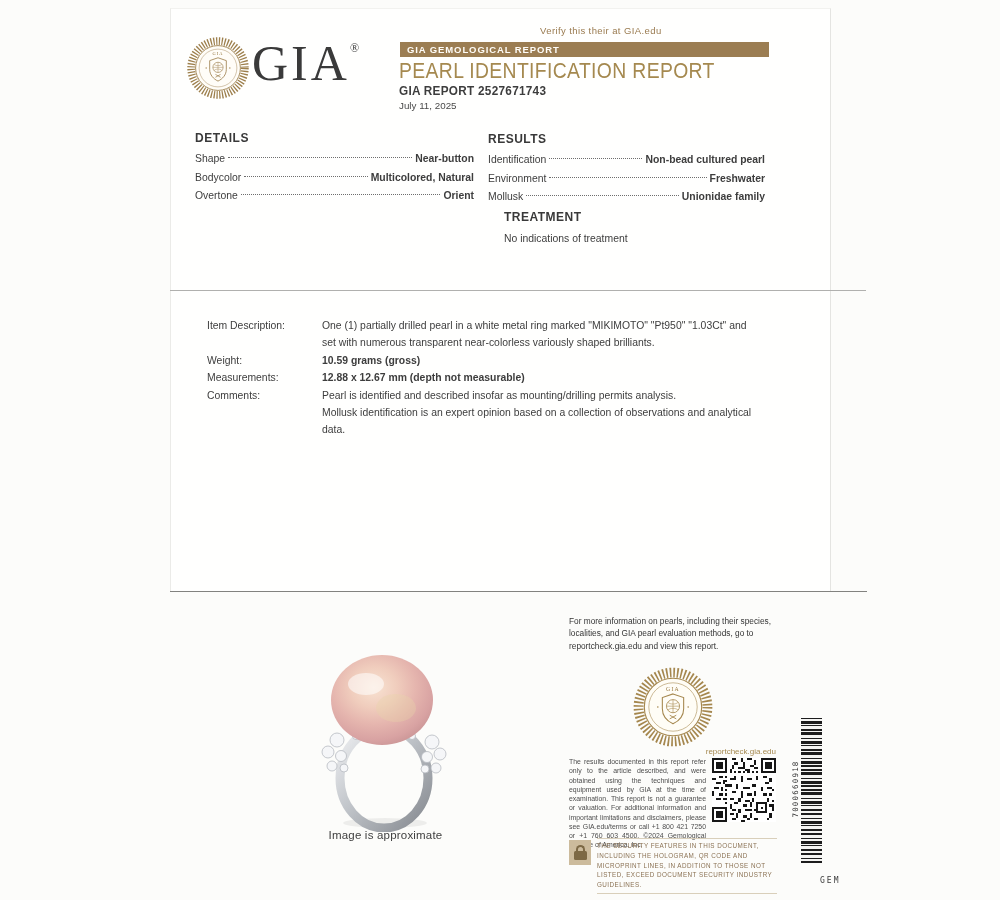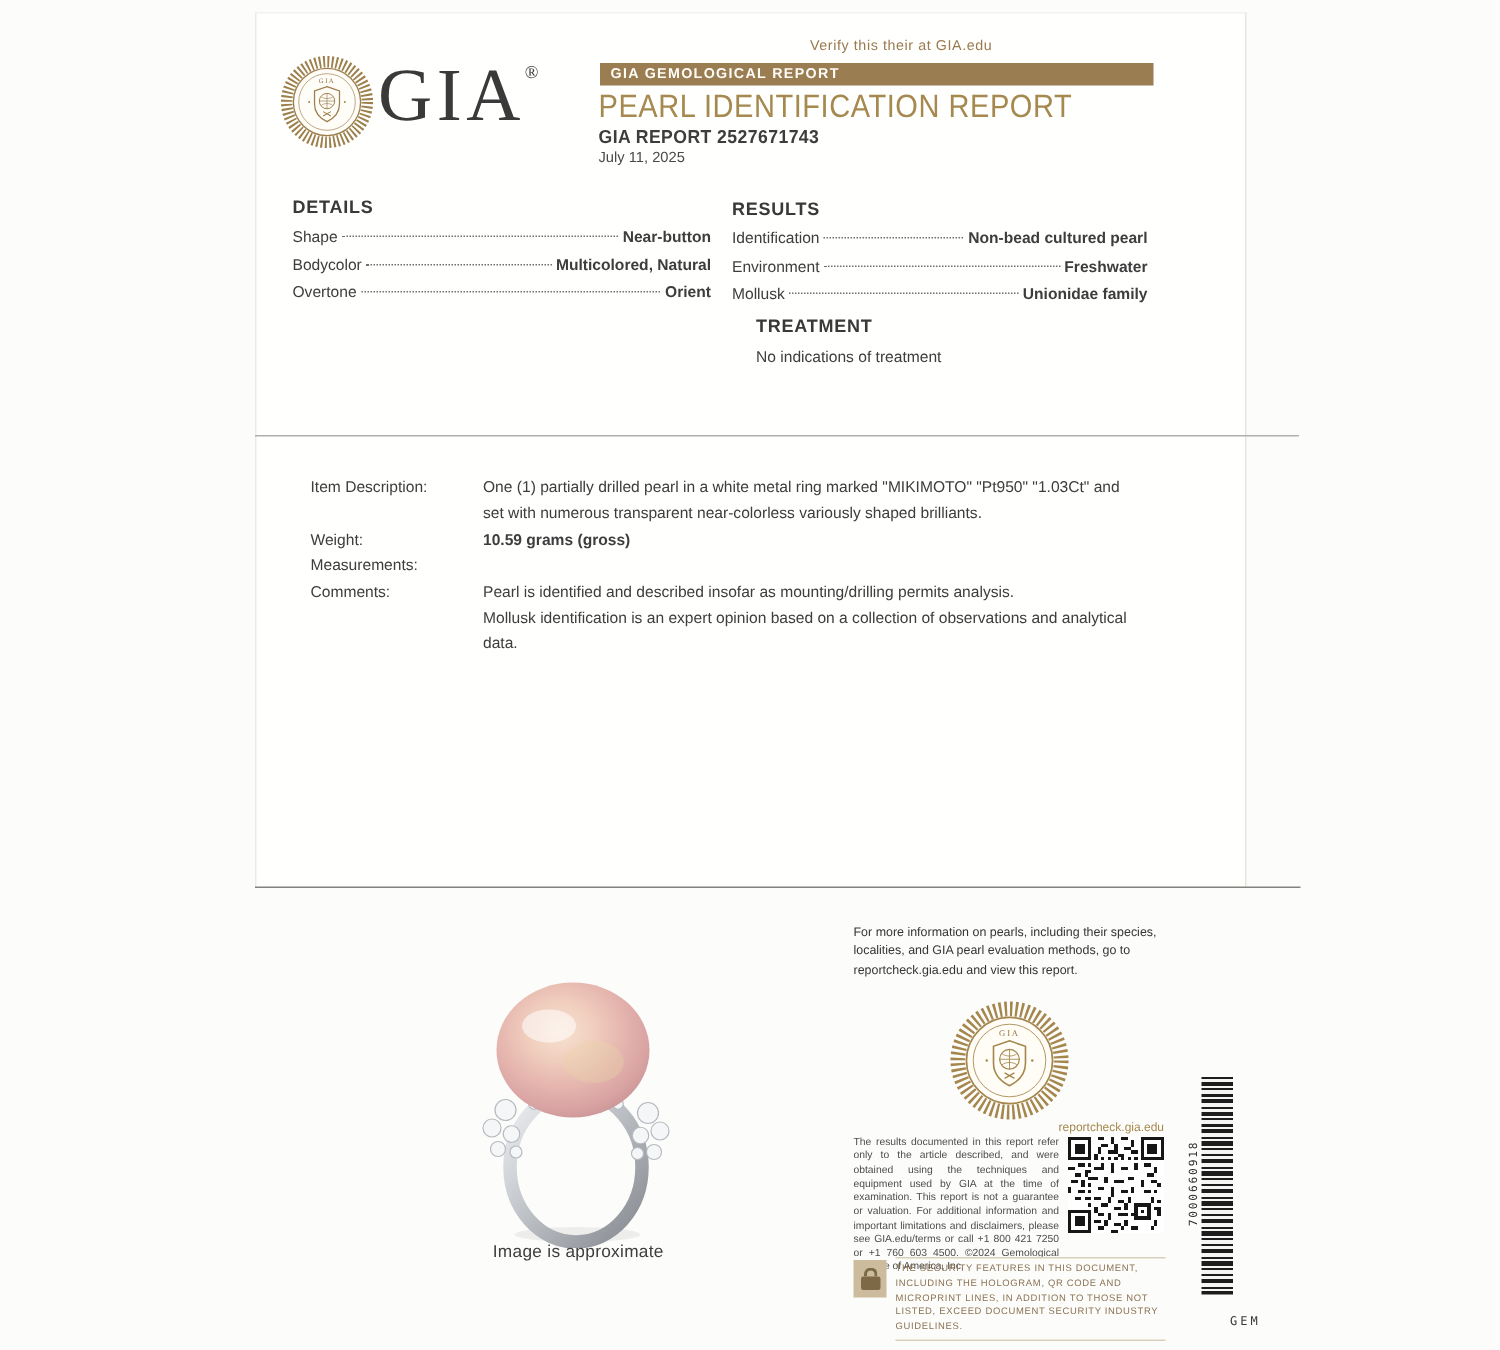--- a/index.html
+++ b/index.html
@@ -173,20 +173,21 @@
     <div class="item-row">
       <span class="item-label">Item Description:</span>
       <span class="item-val">One (1) partially drilled pearl in a white metal ring marked "MIKIMOTO" "Pt950" "1.03Ct" and set with numerous transparent near-colorless variously shaped brilliants.</span>
     </div>
     <div class="item-row">
       <span class="item-label">Weight:</span>
       <span class="item-val bold">10.59 grams (gross)</span>
     </div>
     <div class="item-row">
       <span class="item-label">Measurements:</span>
+      <span class="item-val bold">12.88 x 12.67 mm (depth not measurable)</span>
     </div>
     <div class="item-row">
       <span class="item-label">Comments:</span>
       <span class="item-val">
         <span>Pearl is identified and described insofar as mounting/drilling permits analysis.</span><br>
         <span>Mollusk identification is an expert opinion based on a collection of observations and analytical data.</span>
       </span>
     </div>
   </div>
 

